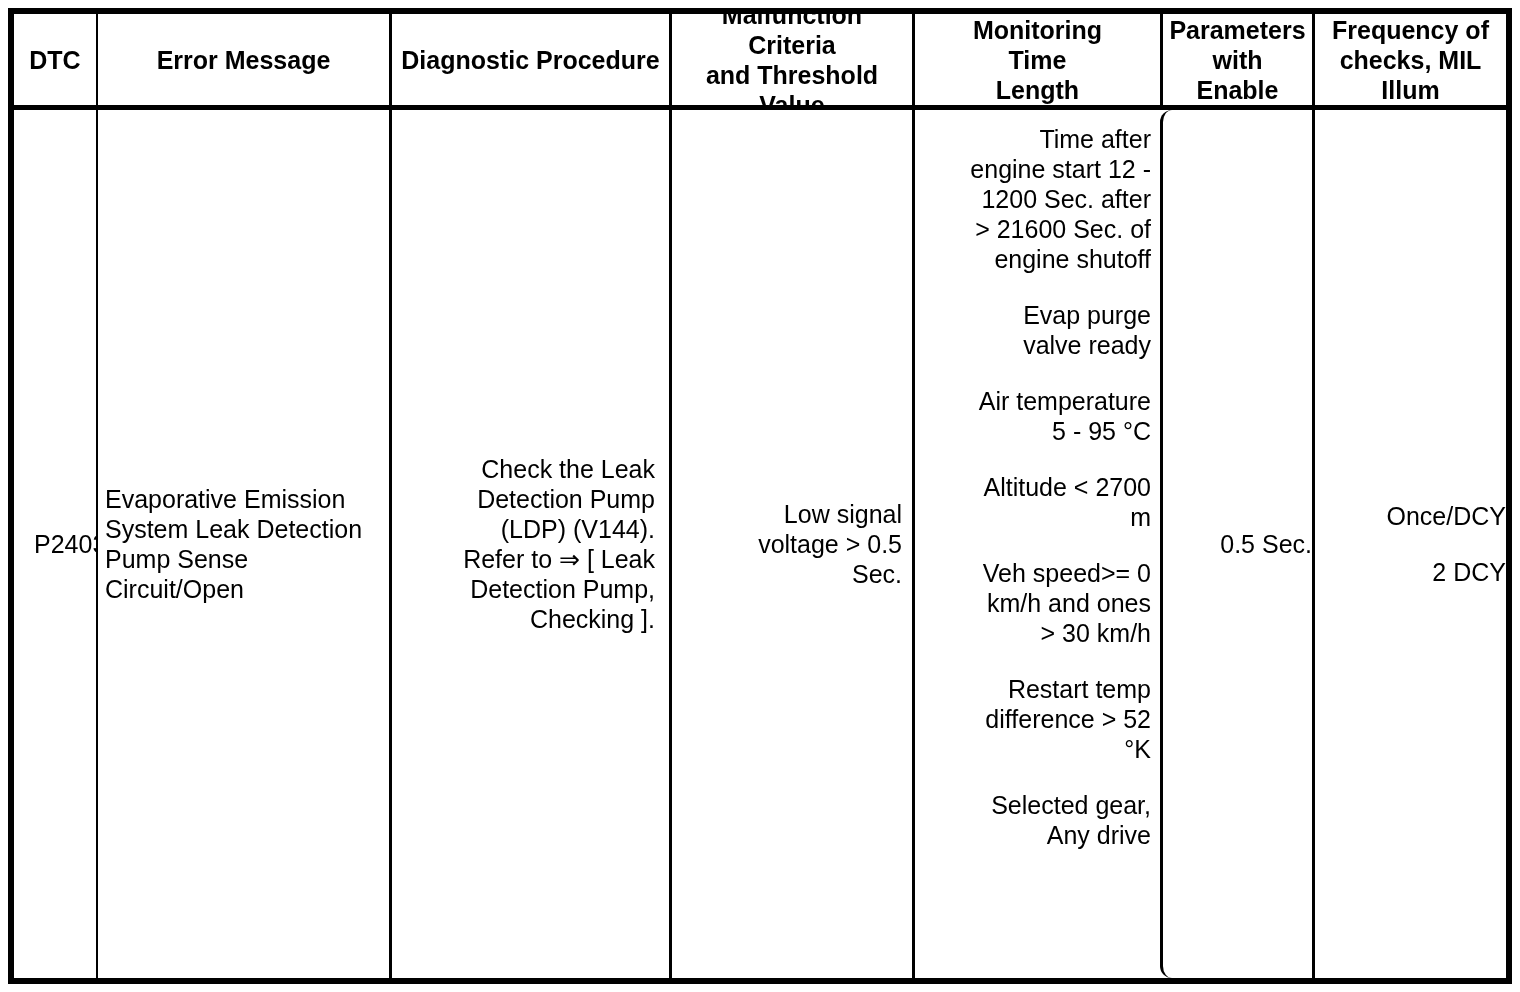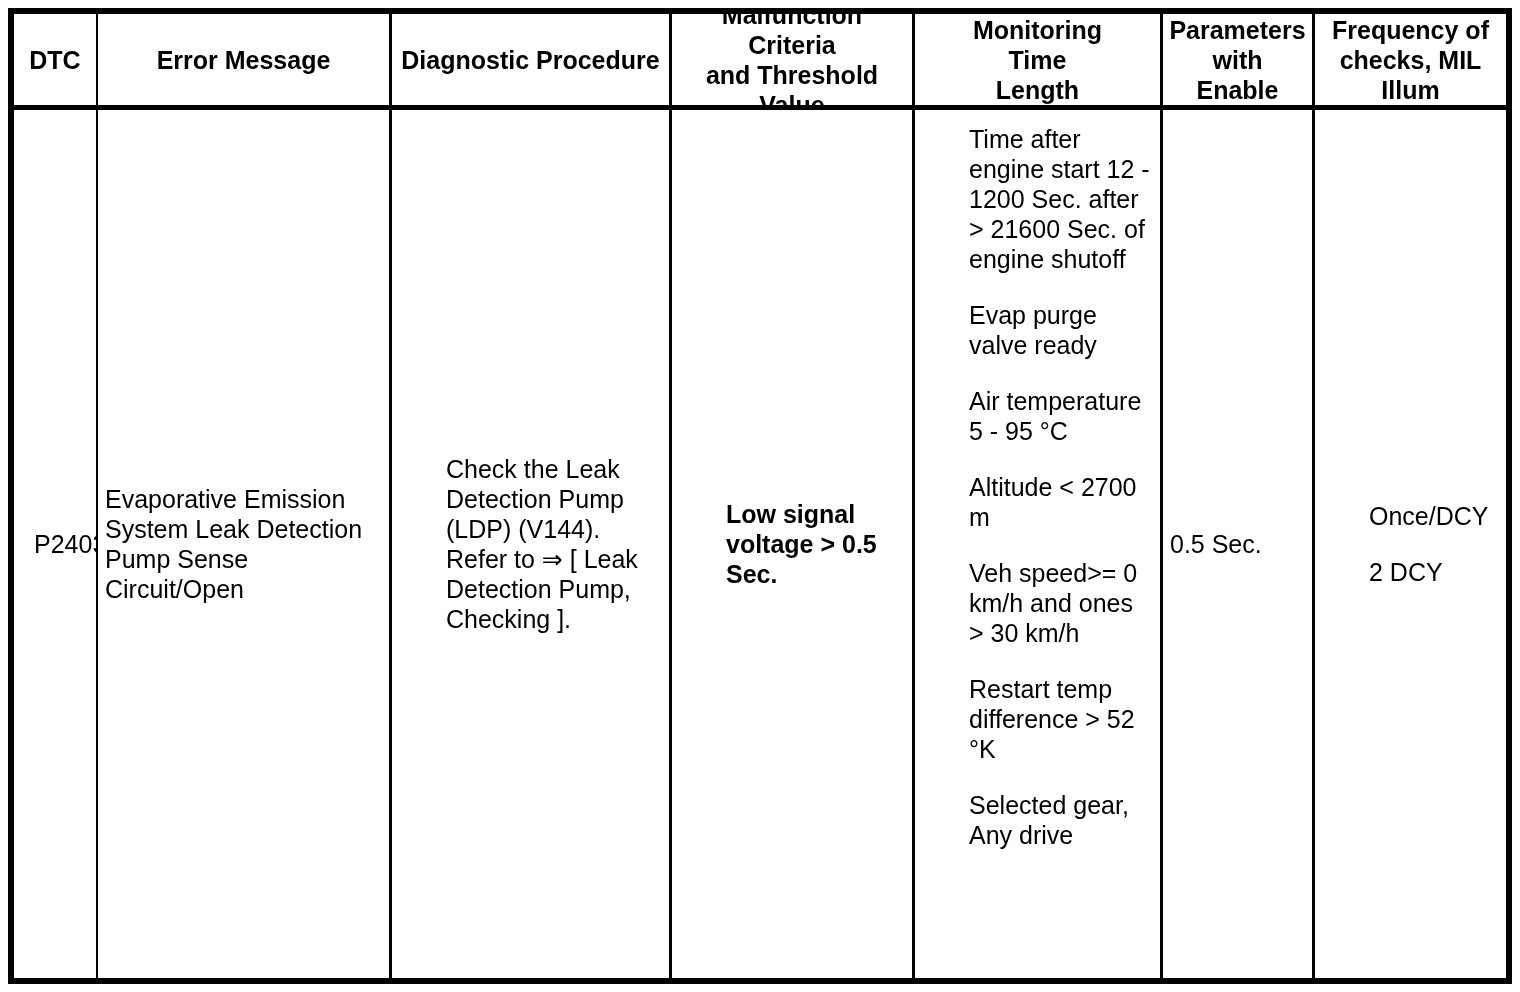--- a/index.html
+++ b/index.html
@@ -21,21 +21,21 @@
     display: grid;
     grid-template-columns: 82px 293px 280px 243px 248px 152px 194px;
     grid-template-rows: 96px 1fr;
     background: #ffffff;
   }
   .cell {
     box-sizing: border-box;
     overflow: hidden;
   }
   .b-left-thin  { border-left: 2px solid #000000; }
-  .b-left       { border-left: 3px solid #000000; }
+  .b-left       { border-left: 3px solid #000000; text-align: right; }
   .head {
     border-bottom: 5px solid #000000;
     display: flex;
     align-items: center;
     justify-content: center;
     text-align: center;
     font-weight: bold;
     font-size: 25px;
     line-height: 30px;
     white-space: pre-line;
@@ -47,36 +47,36 @@
     display: flex;
     flex-direction: column;
     justify-content: center;
   }
   .top-align {
     justify-content: flex-start;
     padding-top: 14px;
   }
   .cell-dtc   { padding-left: 20px; }
   .cell-error { padding-left: 7px; padding-right: 2px; }
-  .cell-mon   { padding-left: 7px; }
+  .cell-mon   { padding-left: 7px; border-radius: 12px; }
   ul.blist {
     list-style: none;
     margin: 0;
     padding: 0;
   }
   ul.blist li {
     display: flex;
     align-items: flex-start;
     padding-left: 22px;
     margin-bottom: 26px;
   }
   ul.blist li:last-child { margin-bottom: 0; }
   .cell-secondary ul.blist li { padding-right: 9px; }
   .cell-diag ul.blist li      { padding-right: 14px; }
-  .cell-malf ul.blist li      { padding-right: 20px; font-weight: bold; }
+  .cell-malf ul.blist li      { padding-right: 10px; }
   .dot-wrap {
     flex: 0 0 32px;
     width: 32px;
   }
   .dot {
     width: 11px;
     height: 11px;
     border-radius: 50%;
     background: #000000;
     margin-top: 9px;

